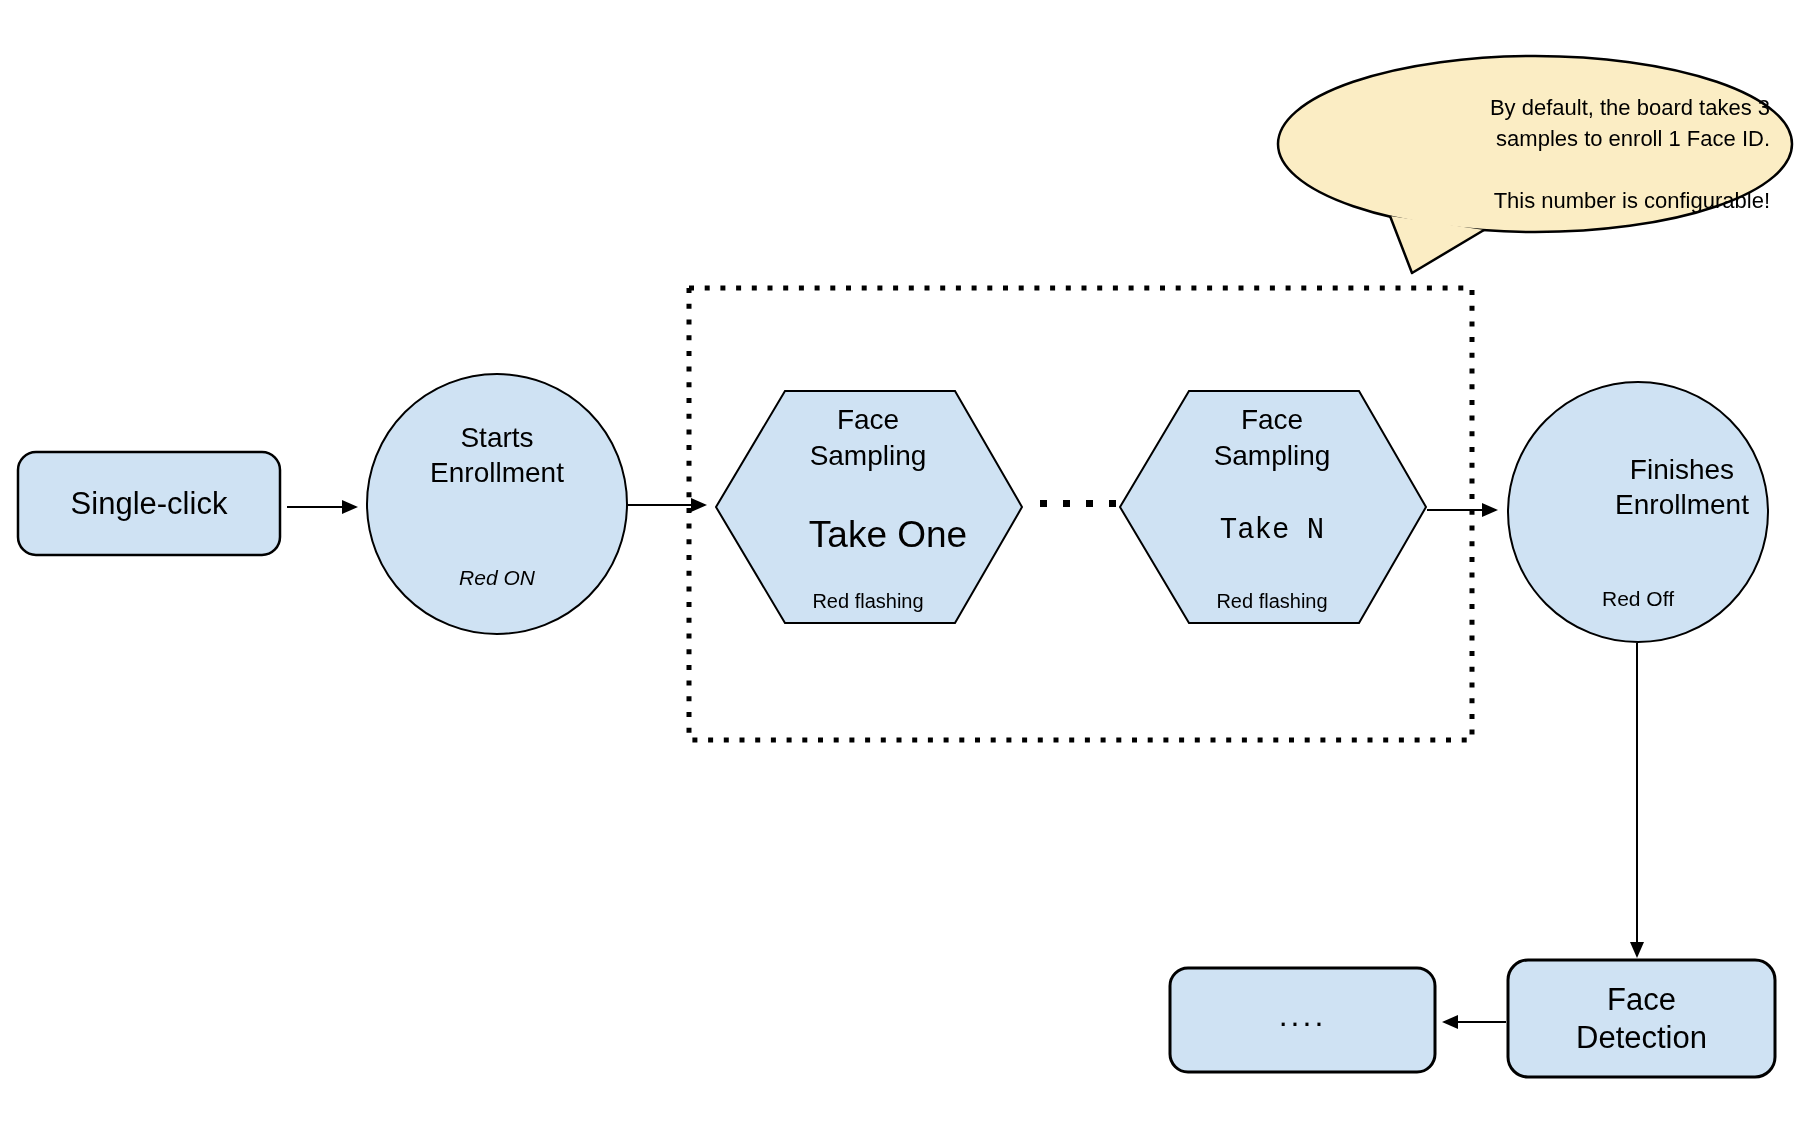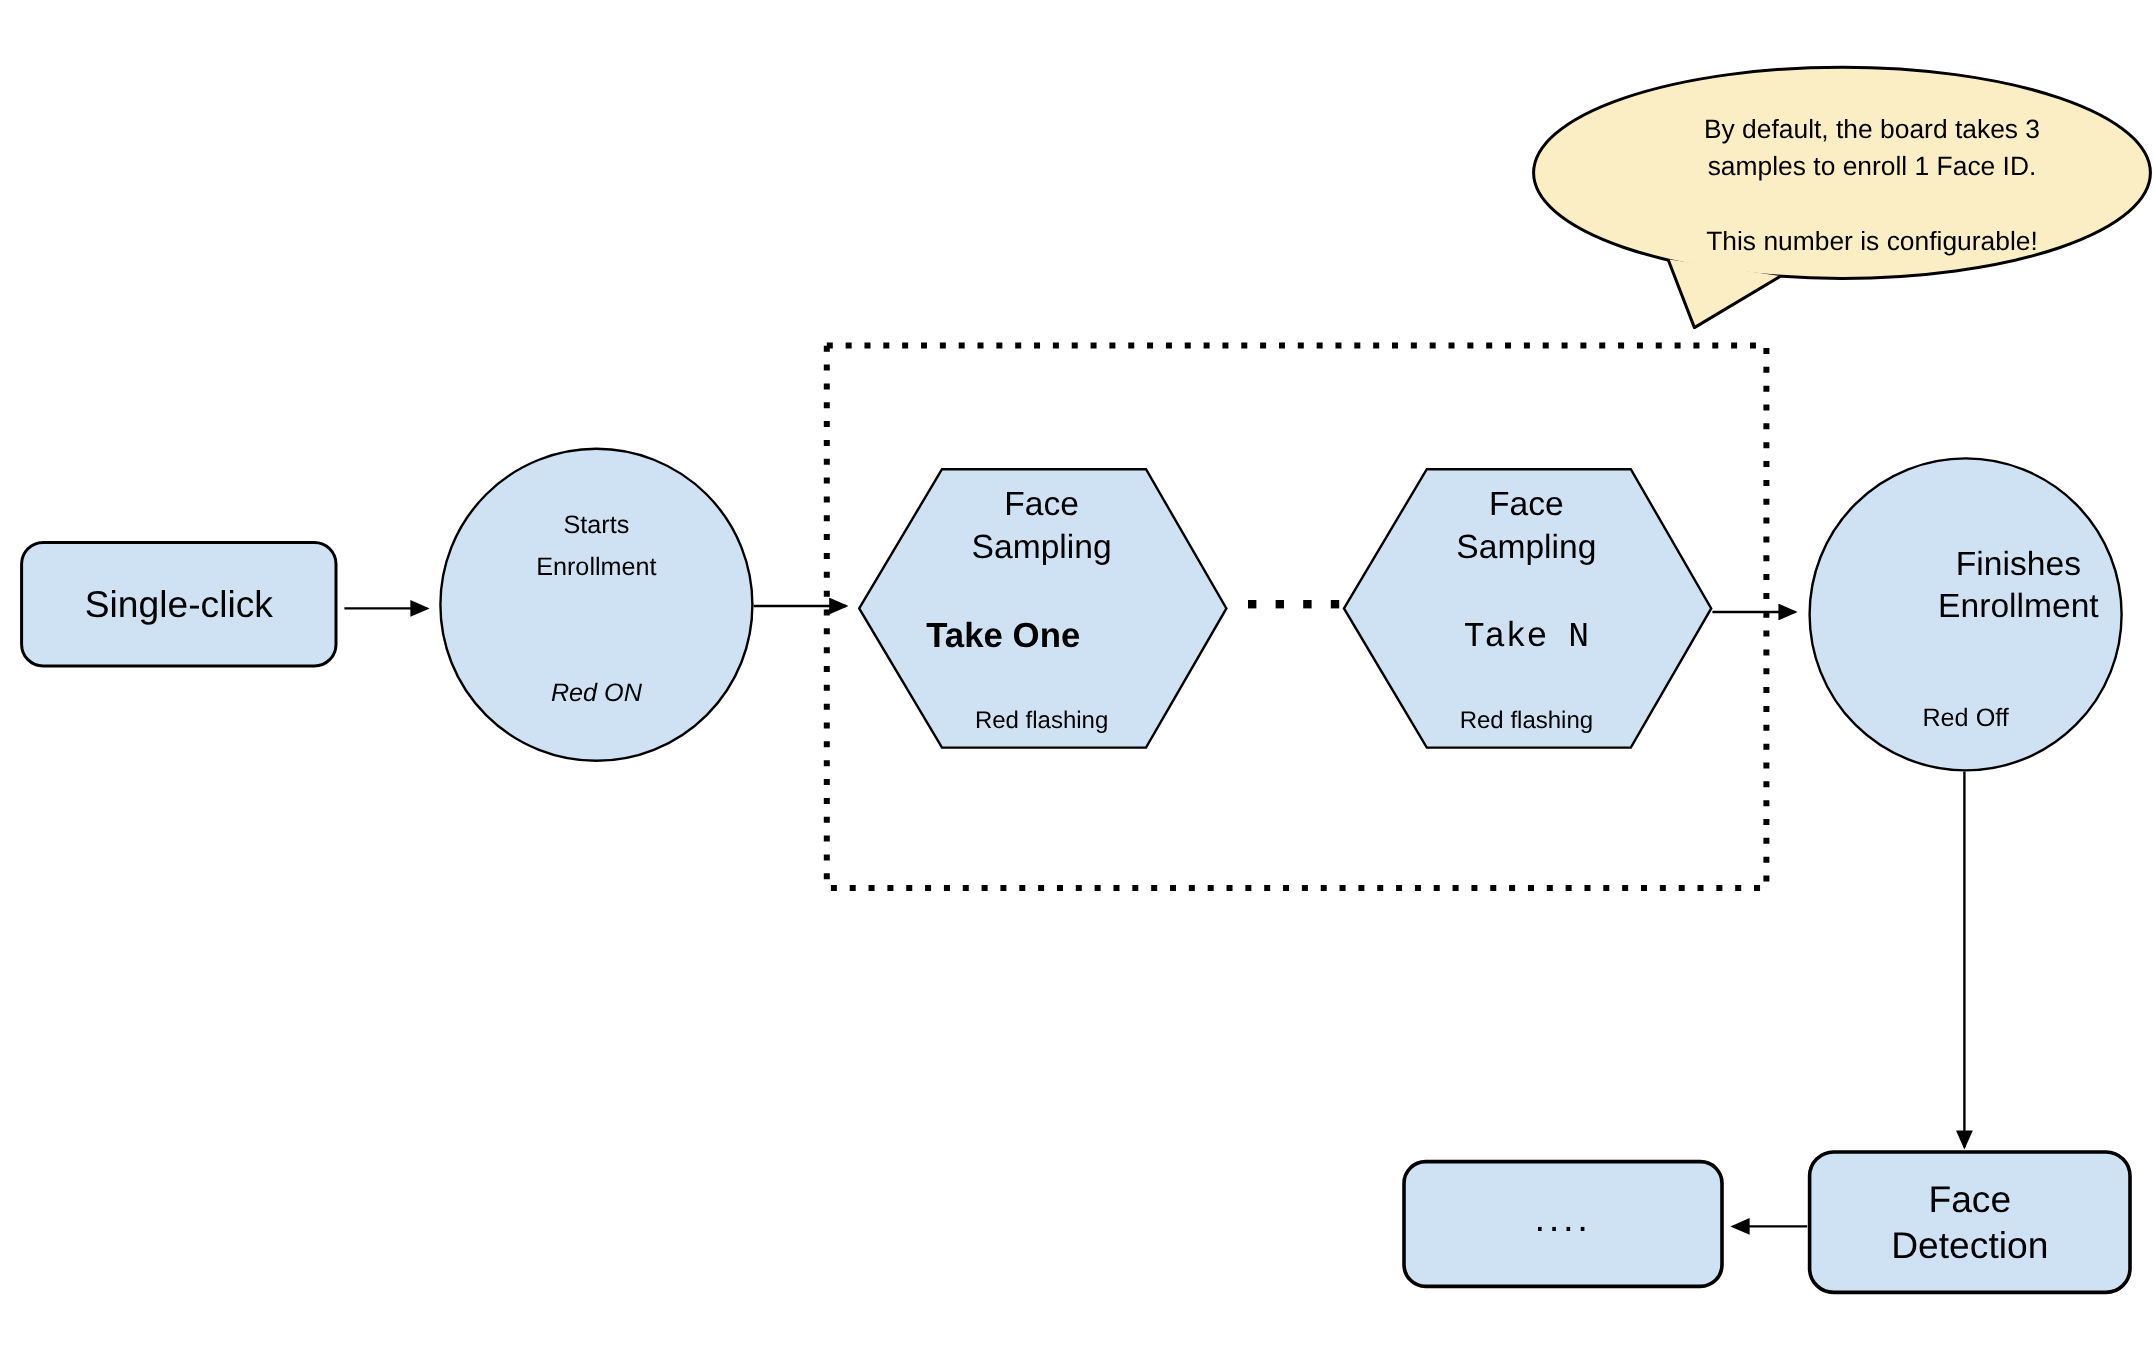--- a/index.html
+++ b/index.html
@@ -12,21 +12,21 @@
   }
   .stage svg{position:absolute;left:0;top:0;}
   .label{
     position:absolute;
     color:#000;
     white-space:pre-line;
     text-align:center;
     pointer-events:none;
   }
   .callout-text{
-    text-align:center;
+    text-align:right;
   }
 </style>
 </head>
 <body>
 
 <div class="stage">
 
   <svg width="1795" height="1128" viewBox="0 0 1795 1128">
     <defs>
       <marker id="ah" markerUnits="userSpaceOnUse" markerWidth="16" markerHeight="14" refX="14" refY="7" orient="auto">
@@ -66,27 +66,27 @@
 
     <rect x="1508" y="960" width="267" height="117" rx="20" stroke="#000" stroke-width="3" fill="#cfe2f3"></rect>
 
     <line x1="1506" y1="1022" x2="1444" y2="1022" stroke="#000" stroke-width="2" marker-end="url(#ah)"></line>
 
     <rect x="1170" y="968" width="265" height="104" rx="18" stroke="#000" stroke-width="3" fill="#cfe2f3"></rect>
   </svg>
 
   <div class="label" style="left:18px;top:452px;width:262px;line-height:103px;font-size:31px;">Single-click</div>
 
-  <div class="label" style="left:367px;top:420px;width:260px;font-size:21px;line-height:35px;">Starts
+  <div class="label" style="left:367px;top:420px;width:260px;font-size:28px;line-height:35px;">Starts
 Enrollment</div>
   <div class="label" style="left:367px;top:566px;width:260px;font-size:21px;font-style:italic;">Red ON</div>
 
   <div class="label" style="left:748px;top:402px;width:240px;font-size:28px;line-height:36px;">Face
 Sampling</div>
-  <div class="label" style="left:716px;top:514px;width:240px;font-size:29px;font-weight:bold;">Take One</div>
+  <div class="label" style="left:768px;top:514px;width:240px;font-size:37px;">Take One</div>
   <div class="label" style="left:748px;top:590px;width:240px;font-size:20px;">Red flashing</div>
 
   <div class="label" style="left:1152px;top:402px;width:240px;font-size:28px;line-height:36px;">Face
 Sampling</div>
   <div class="label" style="left:1152px;top:514px;width:240px;font-size:29px;font-family:Liberation Mono, monospace;">Take N</div>
   <div class="label" style="left:1152px;top:590px;width:240px;font-size:20px;">Red flashing</div>
 
   <div class="label" style="left:1552px;top:452px;width:260px;font-size:28px;line-height:35px;">Finishes
 Enrollment</div>
   <div class="label" style="left:1508px;top:587px;width:260px;font-size:21px;">Red Off</div>

